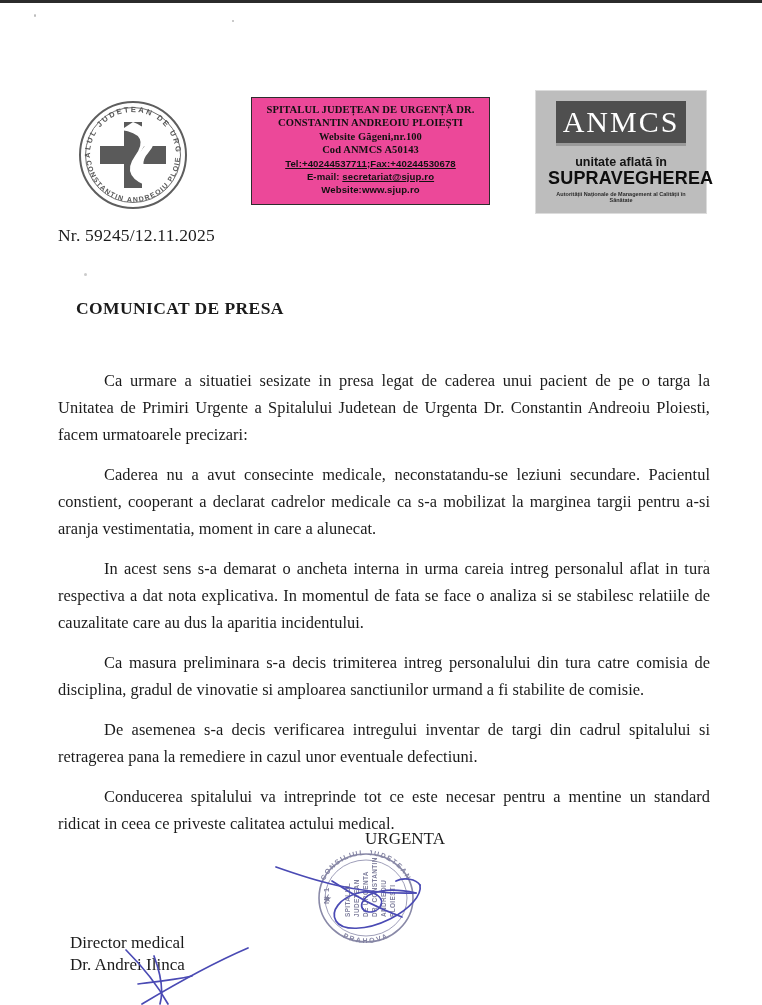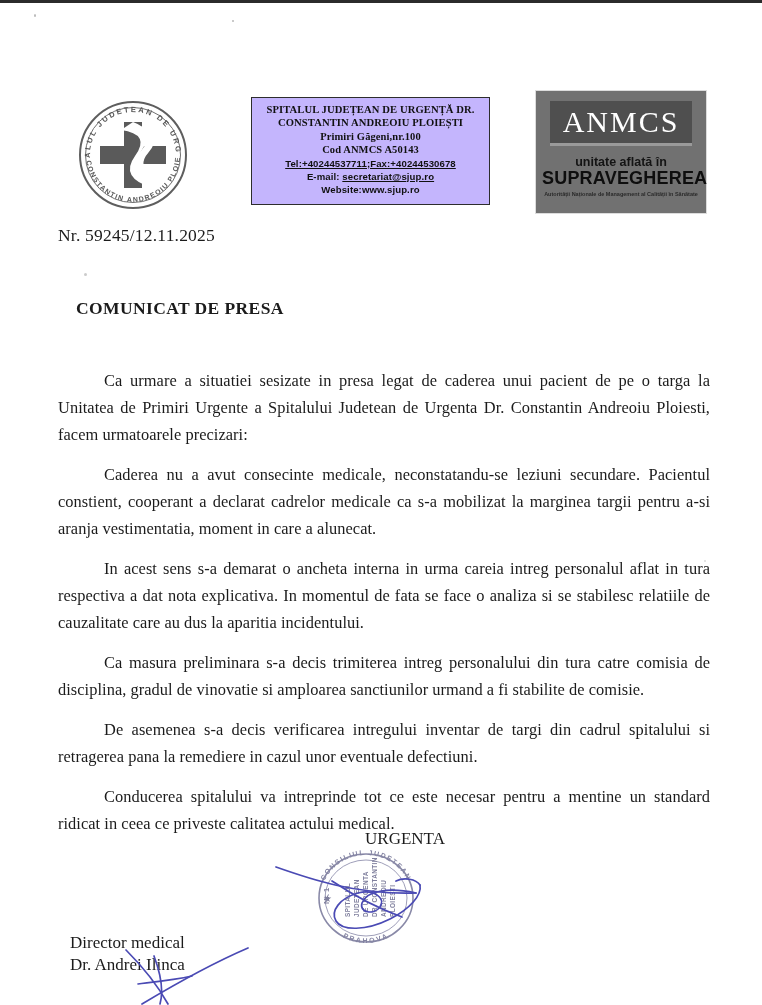--- a/index.html
+++ b/index.html
@@ -58,21 +58,21 @@
   
   .contact-box {
     position: absolute;
     left: 251px;
     top: 11px;
     width: 239px;
     box-sizing: border-box;
     border: 1px solid #2d2d2d;
     padding: 5px 6px 7px;
     text-align: center;
-    background: #c4b5fd;
+    background: #ec4899;
   }
   .contact-box div {
     font-weight: bold;
     font-size: 10.5px;
     line-height: 13.4px;
     letter-spacing: .1px;
     color: #111;
     white-space: nowrap;
   }
   .contact-box .cb-name { font-size: 10.6px; white-space: normal; }
@@ -88,24 +88,24 @@
   }
   .contact-box .cb-email .ul { text-decoration: underline; }
 
   
   .anmcs {
     position: absolute;
     left: 535px;
     top: 4px;
     width: 172px;
     height: 124px;
-    background: #8b5cf6;
+    background: #c4b5fd;
     border: 1px solid #dcdcdc;
     box-sizing: border-box;
-    padding: 6px 6px 4px;
+    padding: 6px 12px 4px;
     text-align: center;
     filter: grayscale(1);
   }
   .anmcs-banner {
     margin: 4px 8px 0;
     height: 42px;
     background: #4f4f4f;
     display: flex;
     align-items: center;
     justify-content: center;
@@ -243,21 +243,21 @@
           <rect x="50" y="26" width="18" height="66"></rect>
         </g>
         <path d="M 59 26 q 22 8 10 26 q -12 18 10 26 l 0 14 q -34 -10 -18 -32 q 16 -22 -14 -26 z" fill="#ffffff"></path>
         <path d="M 68 30 q 16 10 4 24 q -14 16 4 30" fill="none" stroke="#ffffff" stroke-width="7"></path>
       </svg>
     </div>
 
     <div class="contact-box">
       <div class="cb-name">SPITALUL JUDEȚEAN DE URGENȚĂ DR.</div>
       <div class="cb-name">CONSTANTIN ANDREOIU PLOIEȘTI</div>
-      <div>Primiri Găgeni,nr.100</div>
+      <div>Website Găgeni,nr.100</div>
       <div>Cod ANMCS A50143</div>
       <div class="cb-tel">Tel:+40244537711;Fax:+40244530678</div>
       <div class="cb-email"><span>E-mail:</span> <span class="ul">secretariat@sjup.ro</span></div>
       <div class="cb-web">Website:www.sjup.ro</div>
     </div>
 
     <div class="anmcs">
       <div class="anmcs-banner">
         <span>ANMCS</span>
       </div>

